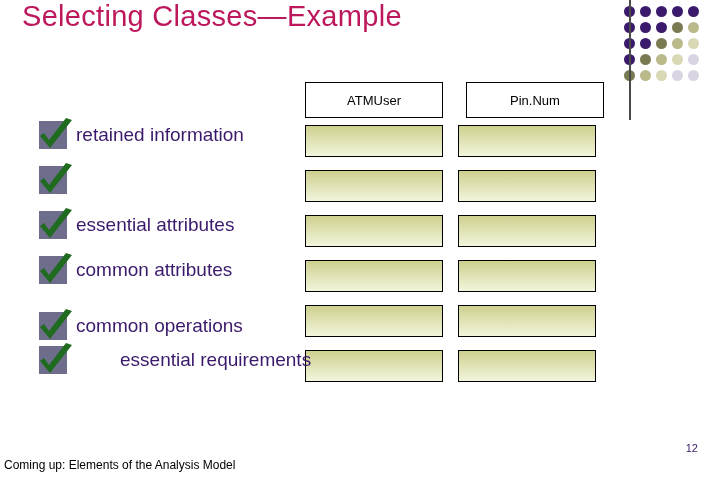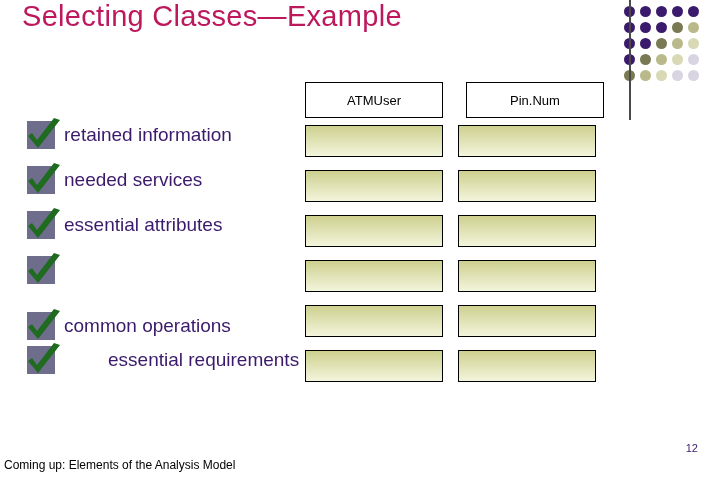--- a/index.html
+++ b/index.html
@@ -80,21 +80,21 @@
 
   
   .bullets {
     position: absolute;
     left: 20px;
     top: 118px;
     width: 290px;
   }
   .bullet-row {
     position: absolute;
-    left: 4px;
+    left: 16px;
     height: 34px;
     display: flex;
     align-items: center;
   }
   .check-box {
     position: relative;
     width: 34px;
     height: 30px;
     flex: 0 0 34px;
   }
@@ -206,40 +206,40 @@
     <span class="bullet-label">retained information</span>
   </div>
 
   <div class="bullet-row" style="top:45px;">
     <span class="check-box">
       <span class="sq"></span>
       <svg width="40" height="36" viewBox="0 0 40 36">
         <path d="M4 18 L14 30 L36 2 L30 0 L13 22 L8 15 Z" fill="#1f6b1f"></path>
       </svg>
     </span>
-    <span class="bullet-label">needed services</span>
   </div>
 
   <div class="bullet-row" style="top:90px;">
     <span class="check-box">
       <span class="sq"></span>
       <svg width="40" height="36" viewBox="0 0 40 36">
         <path d="M4 18 L14 30 L36 2 L30 0 L13 22 L8 15 Z" fill="#1f6b1f"></path>
       </svg>
     </span>
     <span class="bullet-label">essential attributes</span>
   </div>
 
   <div class="bullet-row" style="top:135px;">
     <span class="check-box">
       <span class="sq"></span>
       <svg width="40" height="36" viewBox="0 0 40 36">
         <path d="M4 18 L14 30 L36 2 L30 0 L13 22 L8 15 Z" fill="#1f6b1f"></path>
       </svg>
     </span>
+    <span class="bullet-label">common attributes</span>
   </div>
 
   <div class="bullet-row" style="top:180px;margin-top:11px;">
     <span class="check-box">
       <span class="sq"></span>
       <svg width="40" height="36" viewBox="0 0 40 36">
         <path d="M4 18 L14 30 L36 2 L30 0 L13 22 L8 15 Z" fill="#1f6b1f"></path>
       </svg>
     </span>
     <span class="bullet-label">common operations</span>

